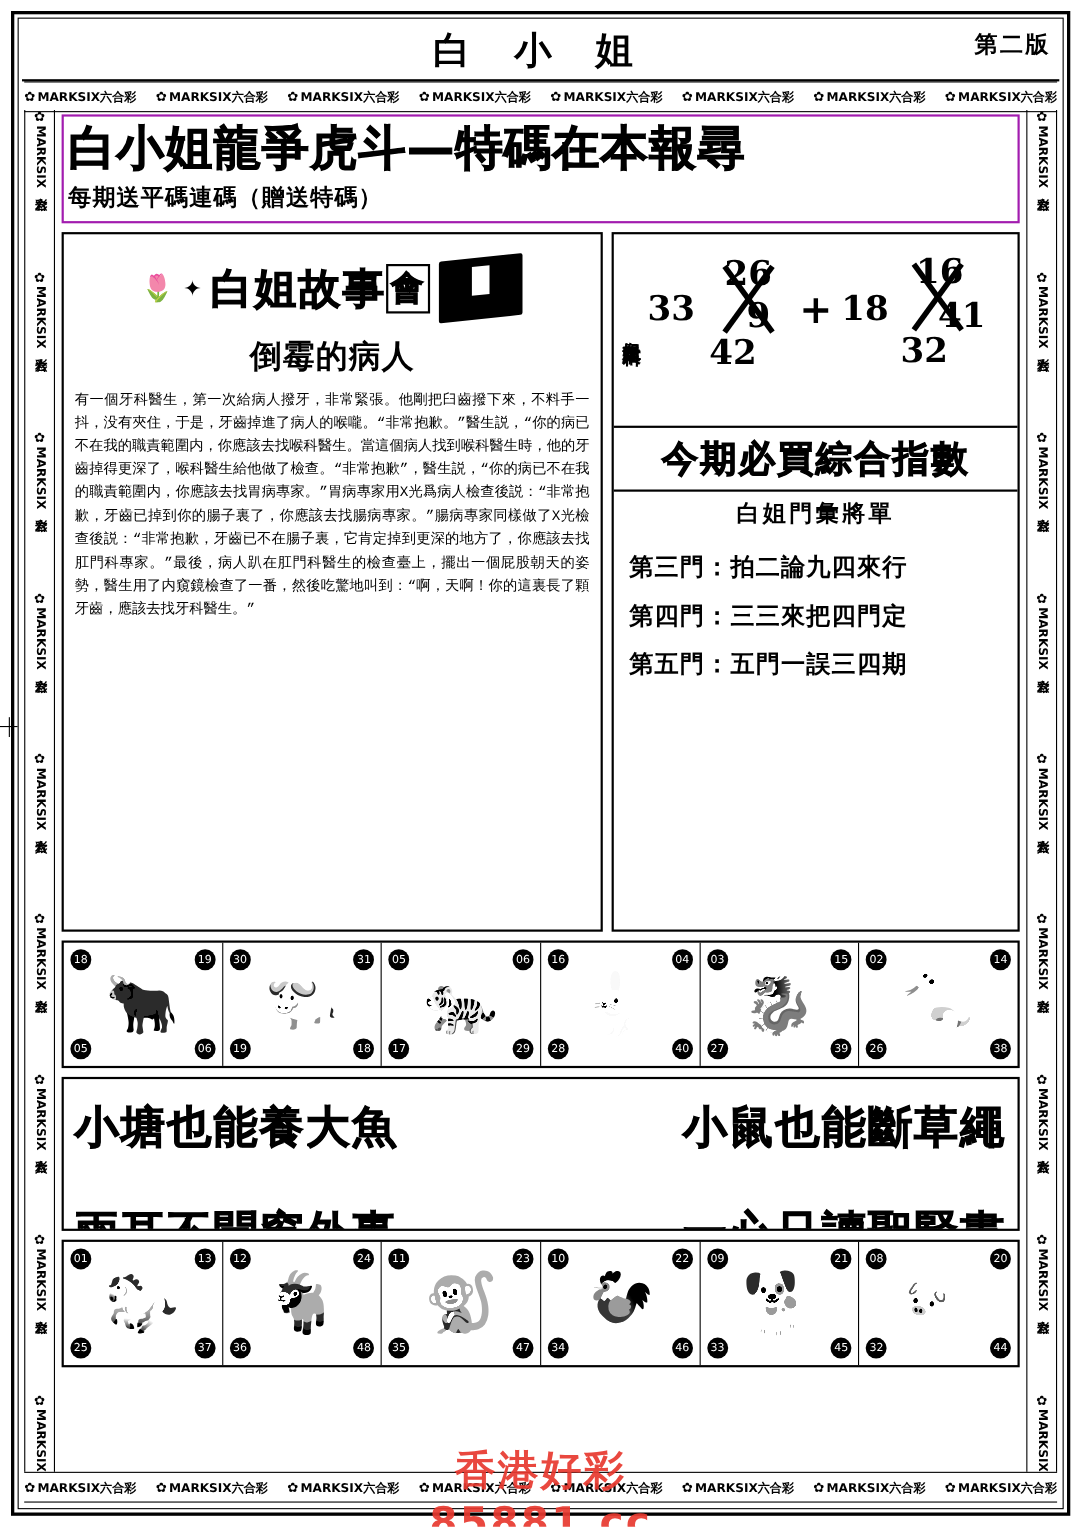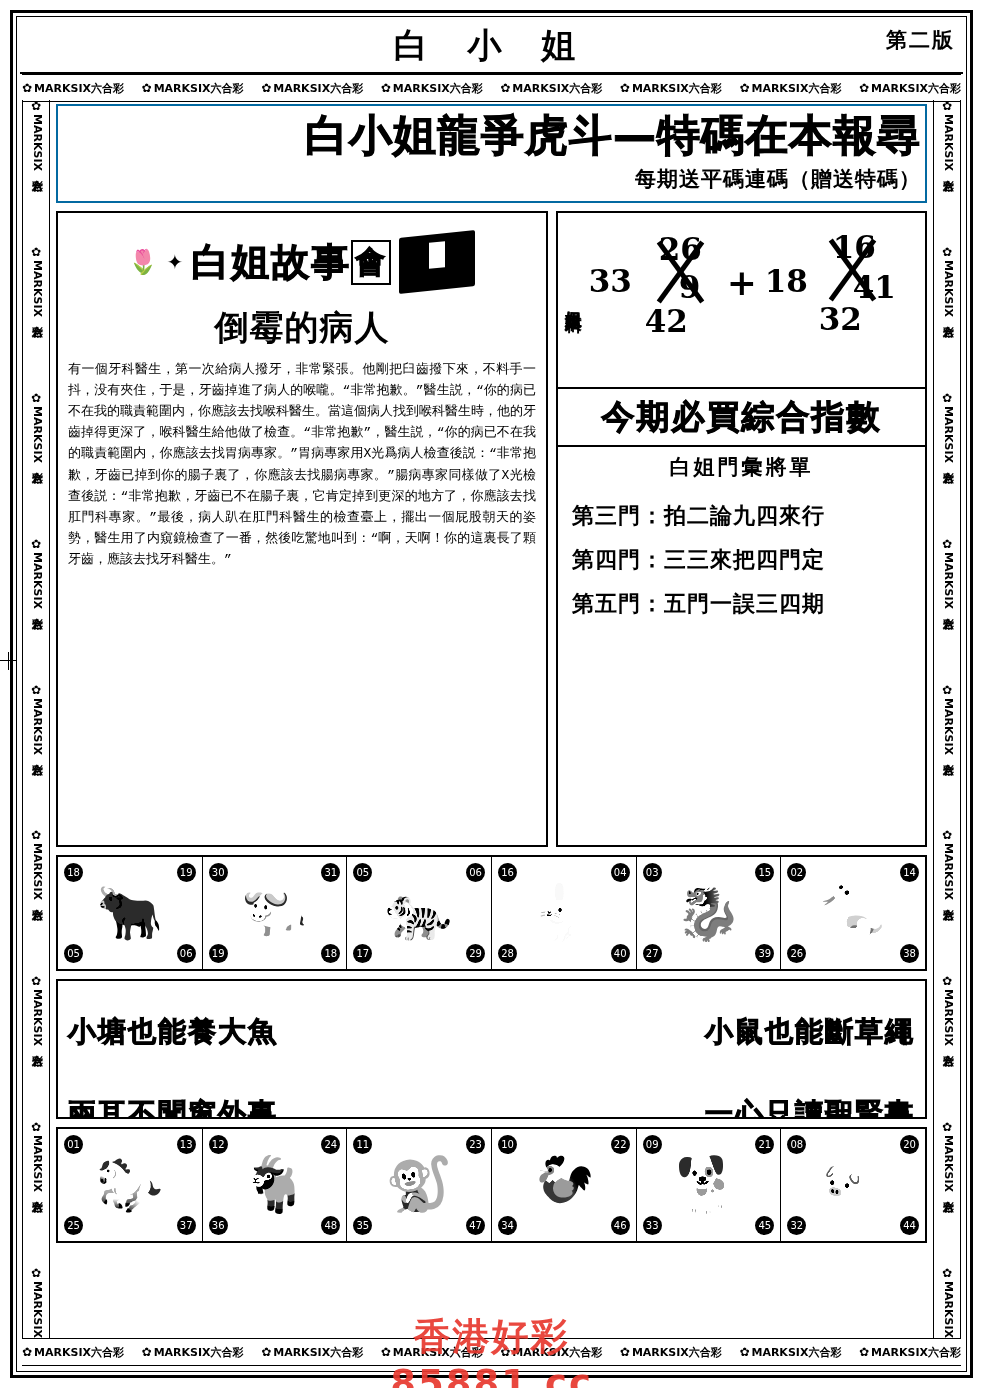--- a/index.html
+++ b/index.html
@@ -59,23 +59,23 @@
   .ticker-right{right:22px;}
   .vert{writing-mode:vertical-rl;text-orientation:mixed;font-size:11px;letter-spacing:0px;}
 
   
   .content{
     position:absolute;left:56px;top:104px;right:56px;bottom:56px;
   }
 
   
   .headline-box{
-    border:2px solid #0369a1;
+    border:2px solid #a21caf;
     padding:6px 4px 8px 4px;
-    text-align:right;
+    text-align:left;
   }
   .headline{
     font-size:43px;font-weight:bold;letter-spacing:1px;line-height:1.1;
     -webkit-text-stroke:1px #000;
   }
   .subhead{
     margin-top:6px;
     font-size:21px;font-weight:bold;letter-spacing:1px;
   }
 
@@ -106,21 +106,21 @@
   .tulip{font-size:24px;}
   .sparkle{font-size:20px;}
   .book{
     width:76px;height:56px;background:#000;position:relative;transform:skewY(-6deg);
     border-radius:2px;
   }
   .book:after{
     content:"";position:absolute;left:30px;top:8px;width:16px;height:26px;background:#fff;
   }
   .story-title{
-    text-align:center;font-size:34px;font-weight:bold;margin:2px 0 8px 0;letter-spacing:1px;
+    text-align:center;font-size:29px;font-weight:bold;margin:2px 0 8px 0;letter-spacing:1px;
   }
   .story-body{
     font-size:13px;line-height:1.62;text-align:justify;
     font-family:Liberation Mono, monospace;
   }
 
   
   .formula{
     height:176px;border-bottom:2px solid #000;display:flex;align-items:center;position:relative;
     padding:4px 6px;box-sizing:border-box;
@@ -191,21 +191,21 @@
 
   
   .slogan-box{
     border:2px solid #000;margin-top:8px;height:136px;overflow:hidden;
     display:flex;flex-direction:column;justify-content:center;
   }
   .slogan-row{
     display:flex;justify-content:space-between;padding:0 10px;
   }
   .slogan{
-    font-size:28px;font-weight:bold;letter-spacing:2px;line-height:1.22;margin-top:48px;
+    font-size:40px;font-weight:bold;letter-spacing:2px;line-height:1.22;margin-top:48px;
     -webkit-text-stroke:1px #000;
   }
 
   
   .watermark{
     position:absolute;left:26px;bottom:16px;right:26px;height:60px;
     display:flex;align-items:center;
     font-size:37px;font-weight:bold;color:#e8392f;opacity:.92;
     letter-spacing:2px;pointer-events:none;flex-direction:column;
   }

